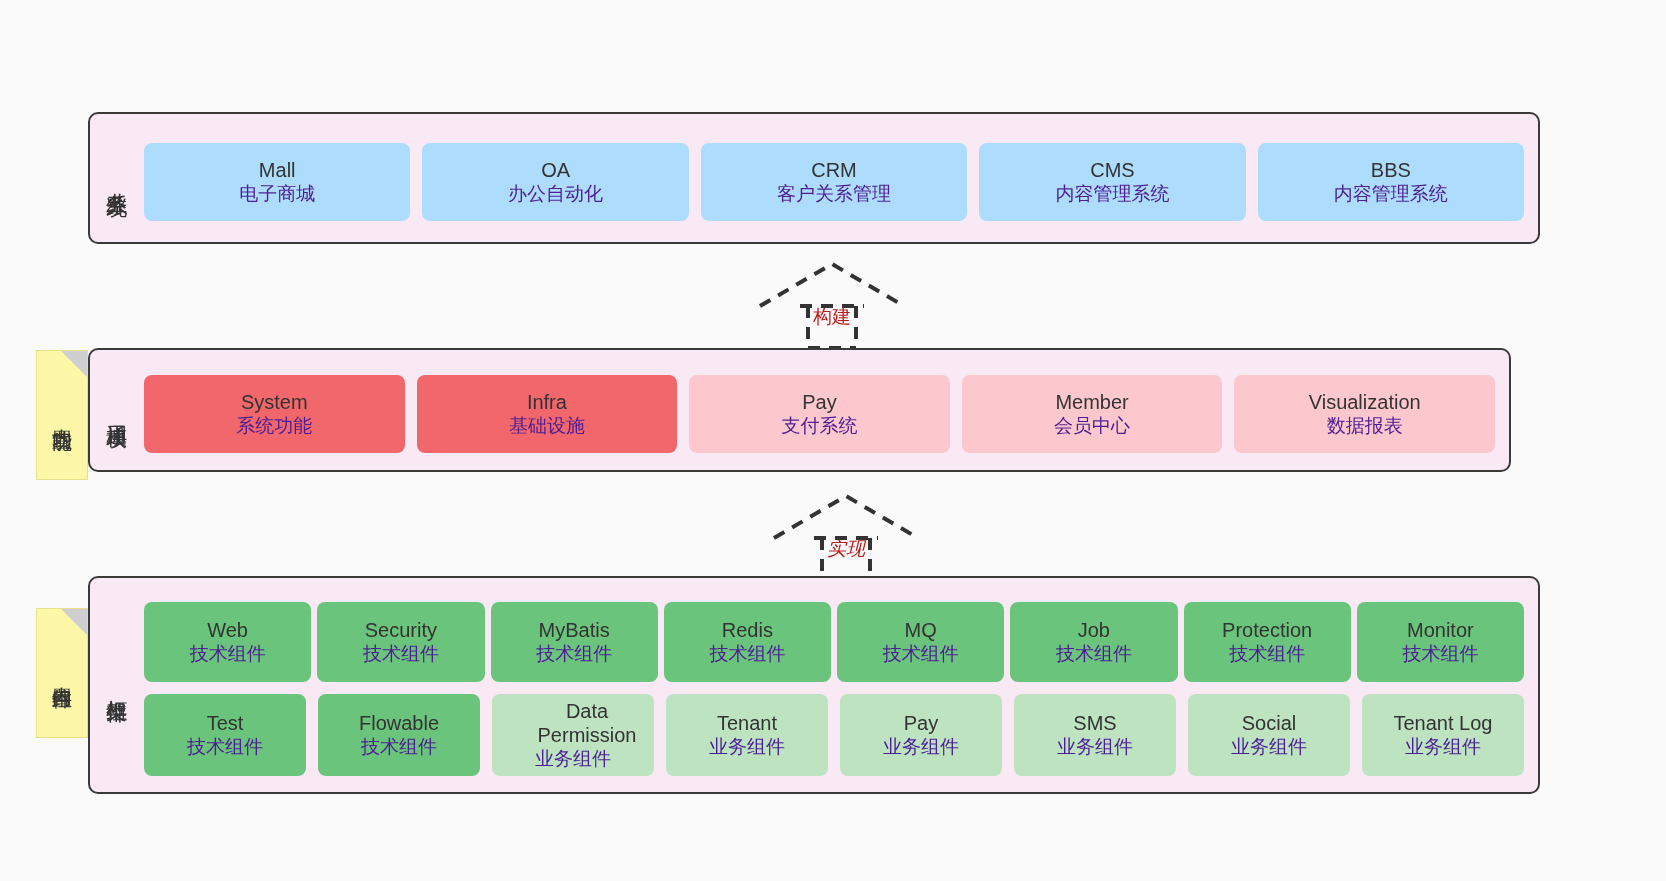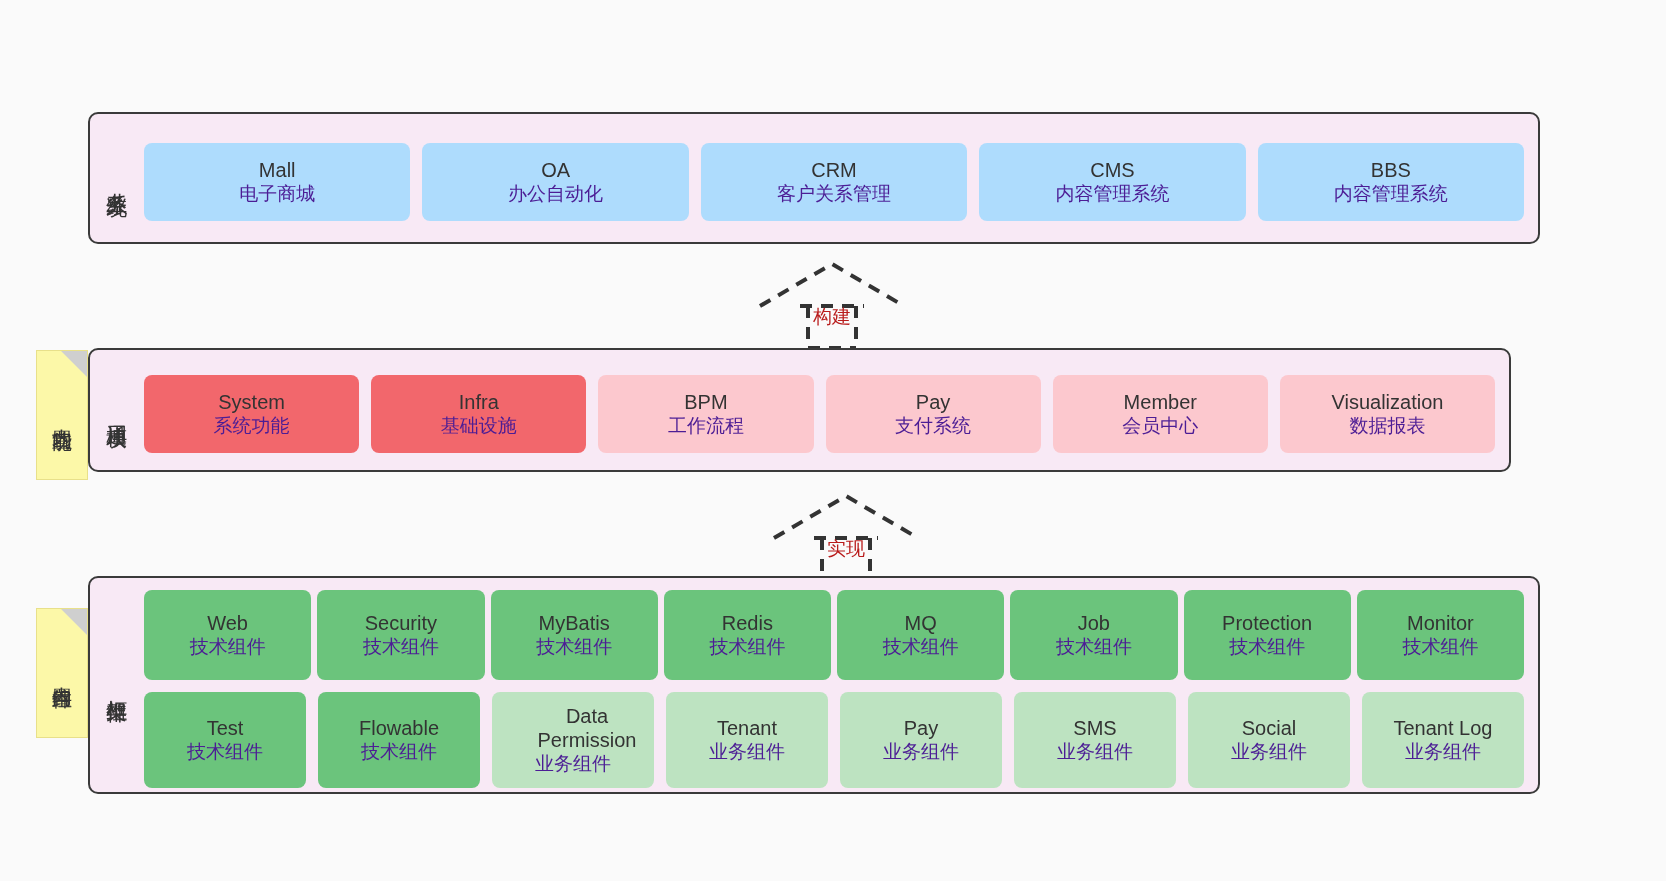--- a/index.html
+++ b/index.html
@@ -186,40 +186,36 @@
     <div class="row" style="height:78px;">
       <div class="card red">
         <span class="en">System</span>
         <span class="cn">系统功能</span>
       </div>
       <div class="card red">
         <span class="en">Infra</span>
         <span class="cn">基础设施</span>
       </div>
       <div class="card pink">
-        <span class="en">BPM</span>
-        <span class="cn">工作流程</span>
-      </div>
-      <div class="card pink">
         <span class="en">Pay</span>
         <span class="cn">支付系统</span>
       </div>
       <div class="card pink">
         <span class="en">Member</span>
         <span class="cn">会员中心</span>
       </div>
       <div class="card pink">
         <span class="en">Visualization</span>
         <span class="cn">数据报表</span>
       </div>
     </div>
   </div>
 </div>
 
-<div class="arrow" style="left:766px; top:490px; width:160px; height:92px;">
+<div class="arrow" style="left:766px; top:490px; width:160px; height:92px;font-style:italic;">
   <svg width="160" height="92" viewBox="0 0 160 92" aria-hidden="true">
     <g fill="none" stroke="#333333" stroke-width="4" stroke-dasharray="12,9">
       <path d="M8 48 L80 6 L152 48"></path>
       <path d="M48 48 L112 48"></path>
       <path d="M56 48 L56 90"></path>
       <path d="M104 48 L104 90"></path>
       <path d="M56 90 L104 90"></path>
     </g>
   </svg>
   <div class="arrow-label" style="top:46px;">实现</div>
@@ -227,21 +223,21 @@
 
 <div class="note" style="left:36px; top:608px; width:52px; height:130px;">
   <span class="fold"></span>
   <span>内置组件</span>
 </div>
 
 <div class="layer" style="left:88px; top:576px; width:1452px; height:218px;">
   <div class="layer-label">框架组件</div>
   <div class="layer-body">
 
-    <div class="row" style="height:90px;gap:6px;">
+    <div class="row" style="height:80px;gap:6px;">
       <div class="card green">
         <span class="en">Web</span>
         <span class="cn">技术组件</span>
       </div>
       <div class="card green">
         <span class="en">Security</span>
         <span class="cn">技术组件</span>
       </div>
       <div class="card green">
         <span class="en">MyBatis</span>
@@ -262,21 +258,21 @@
       <div class="card green">
         <span class="en">Protection</span>
         <span class="cn">技术组件</span>
       </div>
       <div class="card green">
         <span class="en">Monitor</span>
         <span class="cn">技术组件</span>
       </div>
     </div>
 
-    <div class="row" style="height:96px;">
+    <div class="row" style="height:82px;">
       <div class="card green">
         <span class="en">Test</span>
         <span class="cn">技术组件</span>
       </div>
       <div class="card green">
         <span class="en">Flowable</span>
         <span class="cn">技术组件</span>
       </div>
       <div class="card lightgreen">
         <span class="en" style="display:block; max-width:108px;margin-left:28px;">Data Permission</span>

